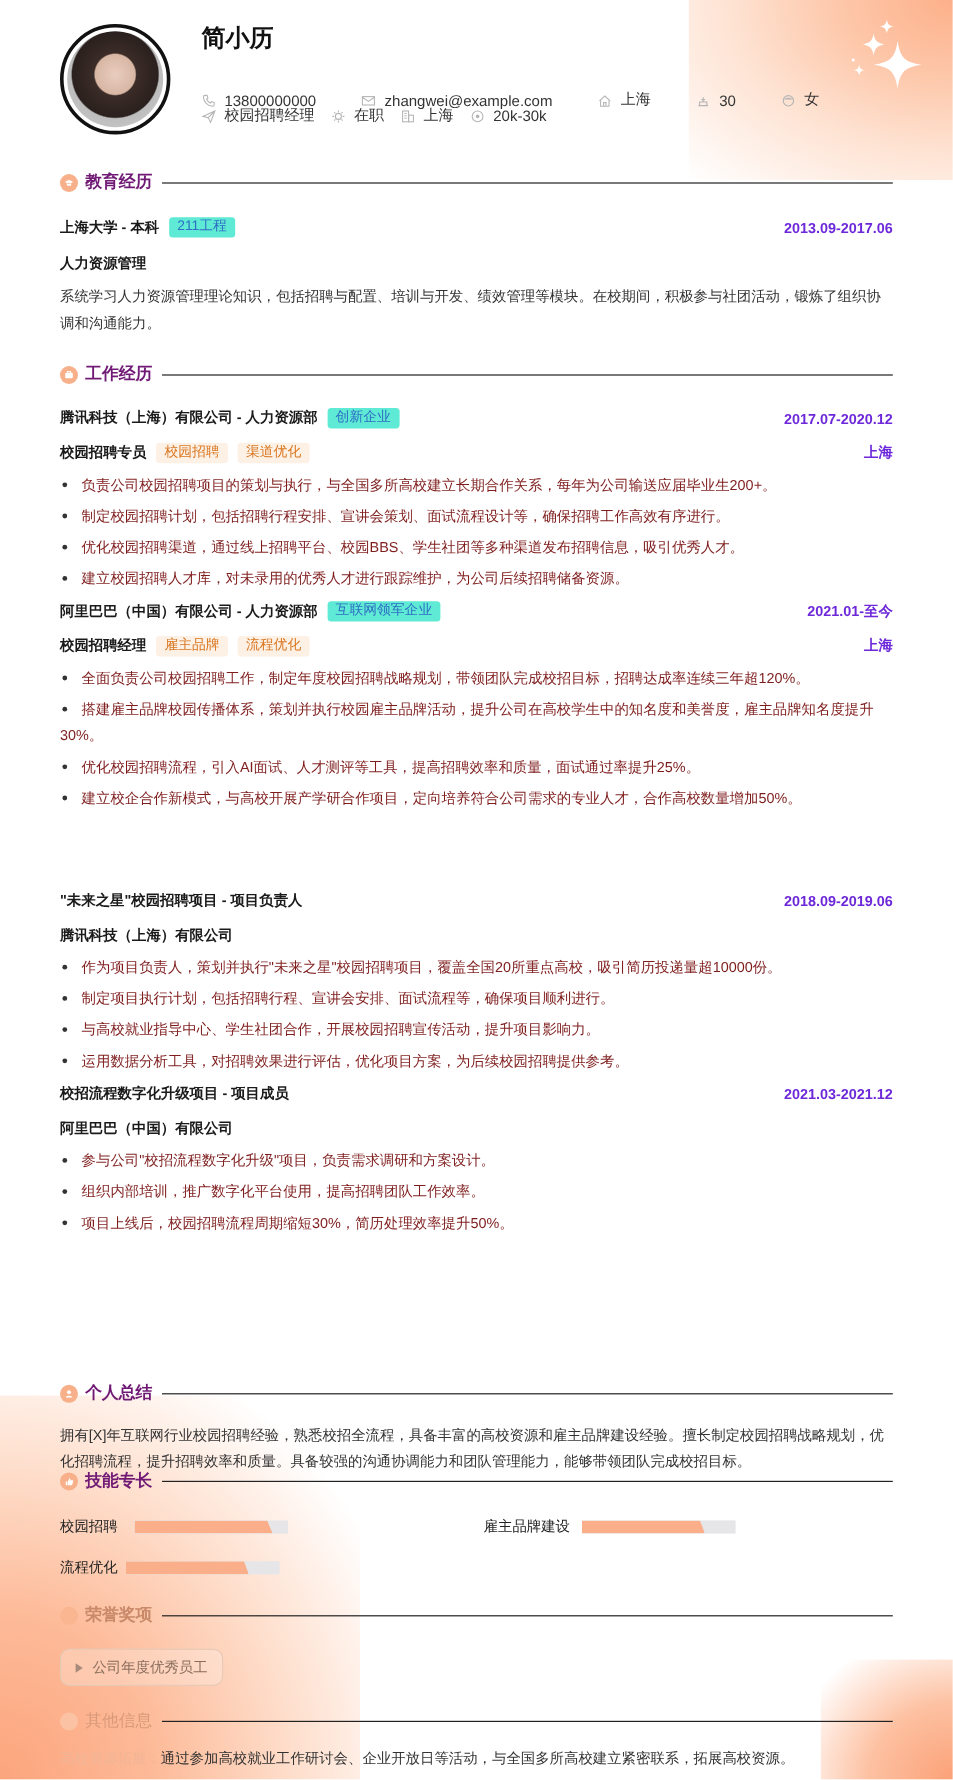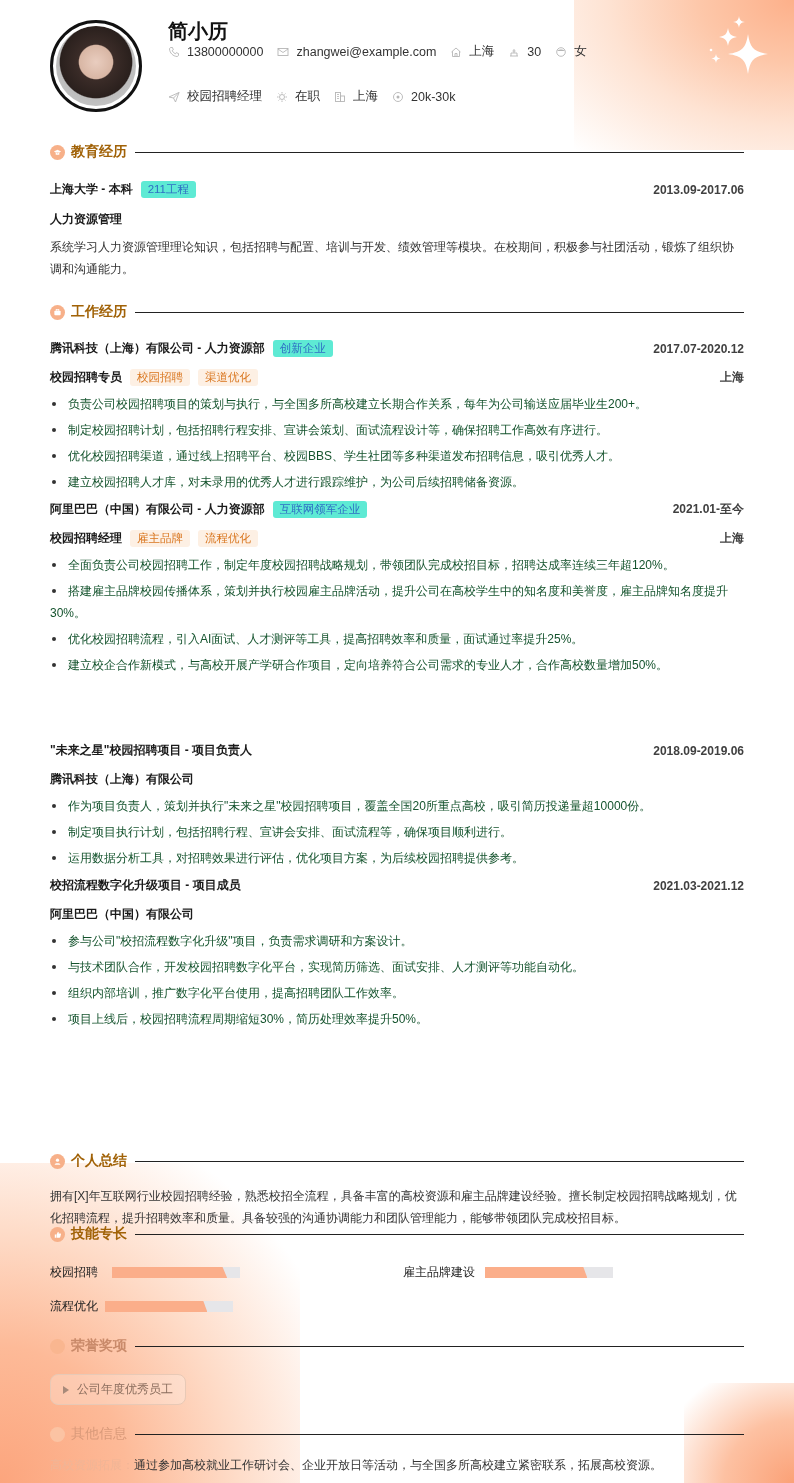--- a/index.html
+++ b/index.html
@@ -36,52 +36,52 @@
   .avatar-inner {
     width: 100%; height: 100%; border-radius: 50%; overflow: hidden;
     background: radial-gradient(circle at 50% 45%, #e9cdbf 0%, #d8b6a4 28%, #3b2c28 30%, #2a201d 60%, #bdbdbd 62%, #cfcfcf 100%);
   }
   .name {
     position: absolute; left: 168px; top: 18px; font-size: 20px; font-weight: bold; color: #111;
   }
   .info-row {
     position: absolute; left: 168px; display: flex; align-items: center; font-size: 12.5px; color: #333;
   }
-  .info-row.r1 { top: 43px; }
+  .info-row.r1 { top: 75px; gap: 24px; }
   .info-row.r2 { top: 88px; }
   .info-item { display: flex; align-items: center; margin-right: 14px; }
   .info-item .ic { width: 12px; height: 12px; margin-right: 7px; color: #b5b5b5; display: inline-flex; }
 
   
   .section { position: absolute; left: 50px; right: 50px; }
   .sec-title { display: flex; align-items: center; height: 20px; }
   .sec-icon {
     width: 15px; height: 15px; border-radius: 50%; background: #f7b089; margin-right: 6px;
     display: inline-flex; align-items: center; justify-content: center;
   }
   .sec-icon svg { width: 9px; height: 9px; }
-  .sec-label { font-size: 14px; font-weight: bold; color: #a16207; margin-right: 8px; white-space: nowrap; }
+  .sec-label { font-size: 14px; font-weight: bold; color: #701a75; margin-right: 8px; white-space: nowrap; }
   .sec-line { flex: 1; height: 1px; background: #222; }
 
   .row { display: flex; align-items: center; justify-content: space-between; font-size: 12px; }
   .row-left { display: flex; align-items: center; }
   .bold { font-weight: bold; color: #1a1a1a; }
-  .date { font-weight: bold; font-size: 12px; color: #404040; }
+  .date { font-weight: bold; font-size: 12px; color: #6d28d9; }
   .tag-blue {
     display: inline-block; background: #5eead4; color: #2f6fc4; font-size: 11.5px;
     padding: 1px 7px; border-radius: 3px; margin-left: 8px; line-height: 15px;
   }
   .tag-orange {
     display: inline-block; background: #fdf0e4; color: #d9761f; font-size: 11.5px;
     padding: 1px 7px; border-radius: 3px; margin-left: 8px; line-height: 15px;
   }
   .para { font-size: 12px; color: #333; line-height: 22px; }
   ul.bullets { list-style: none; }
   ul.bullets li {
-    position: relative; padding-left: 18px; font-size: 12px; color: #14532d; line-height: 22px; margin-bottom: 4px;
+    position: relative; padding-left: 18px; font-size: 12px; color: #7f1d1d; line-height: 22px; margin-bottom: 4px;
   }
   ul.bullets li::before {
     content: ""; position: absolute; left: 2px; top: 9px; width: 4px; height: 4px; border-radius: 50%; background: #333;
   }
 
   
   .skill { position: absolute; display: flex; align-items: center; font-size: 12px; color: #222; }
   .skill-bar { width: 128px; height: 11px; background: #e6e6e9; margin-left: 10px; position: relative; overflow: hidden; }
   .skill-fill { position: absolute; left: 0; top: 0; bottom: 0; background: #fbae8a; clip-path: polygon(0 0, 96% 0, 100% 100%, 0 100%); }
 
@@ -289,35 +289,35 @@
     <div class="row" style="margin-top:18px;">
       <span class="bold">"未来之星"校园招聘项目 - 项目负责人</span>
       <span class="date">2018.09-2019.06</span>
     </div>
     <div class="row" style="margin-top:12px;">
       <span class="bold">腾讯科技（上海）有限公司</span>
     </div>
     <ul class="bullets" style="margin-top:7px;">
       <li>作为项目负责人，策划并执行"未来之星"校园招聘项目，覆盖全国20所重点高校，吸引简历投递量超10000份。</li>
       <li>制定项目执行计划，包括招聘行程、宣讲会安排、面试流程等，确保项目顺利进行。</li>
+      <li>与高校就业指导中心、学生社团合作，开展校园招聘宣传活动，提升项目影响力。</li>
       <li>运用数据分析工具，对招聘效果进行评估，优化项目方案，为后续校园招聘提供参考。</li>
     </ul>
   </div>
 
   <div>
     <div class="row" style="margin-top:8px;">
       <span class="bold">校招流程数字化升级项目 - 项目成员</span>
       <span class="date">2021.03-2021.12</span>
     </div>
     <div class="row" style="margin-top:12px;">
       <span class="bold">阿里巴巴（中国）有限公司</span>
     </div>
     <ul class="bullets" style="margin-top:7px;">
       <li>参与公司"校招流程数字化升级"项目，负责需求调研和方案设计。</li>
-      <li>与技术团队合作，开发校园招聘数字化平台，实现简历筛选、面试安排、人才测评等功能自动化。</li>
       <li>组织内部培训，推广数字化平台使用，提高招聘团队工作效率。</li>
       <li>项目上线后，校园招聘流程周期缩短30%，简历处理效率提升50%。</li>
     </ul>
   </div>
 </div>
 
 <div class="section" style="top:1124px;margin-top:27px;">
   <div class="sec-title">
     <span class="sec-icon">
         <svg viewBox="0 0 10 10">

